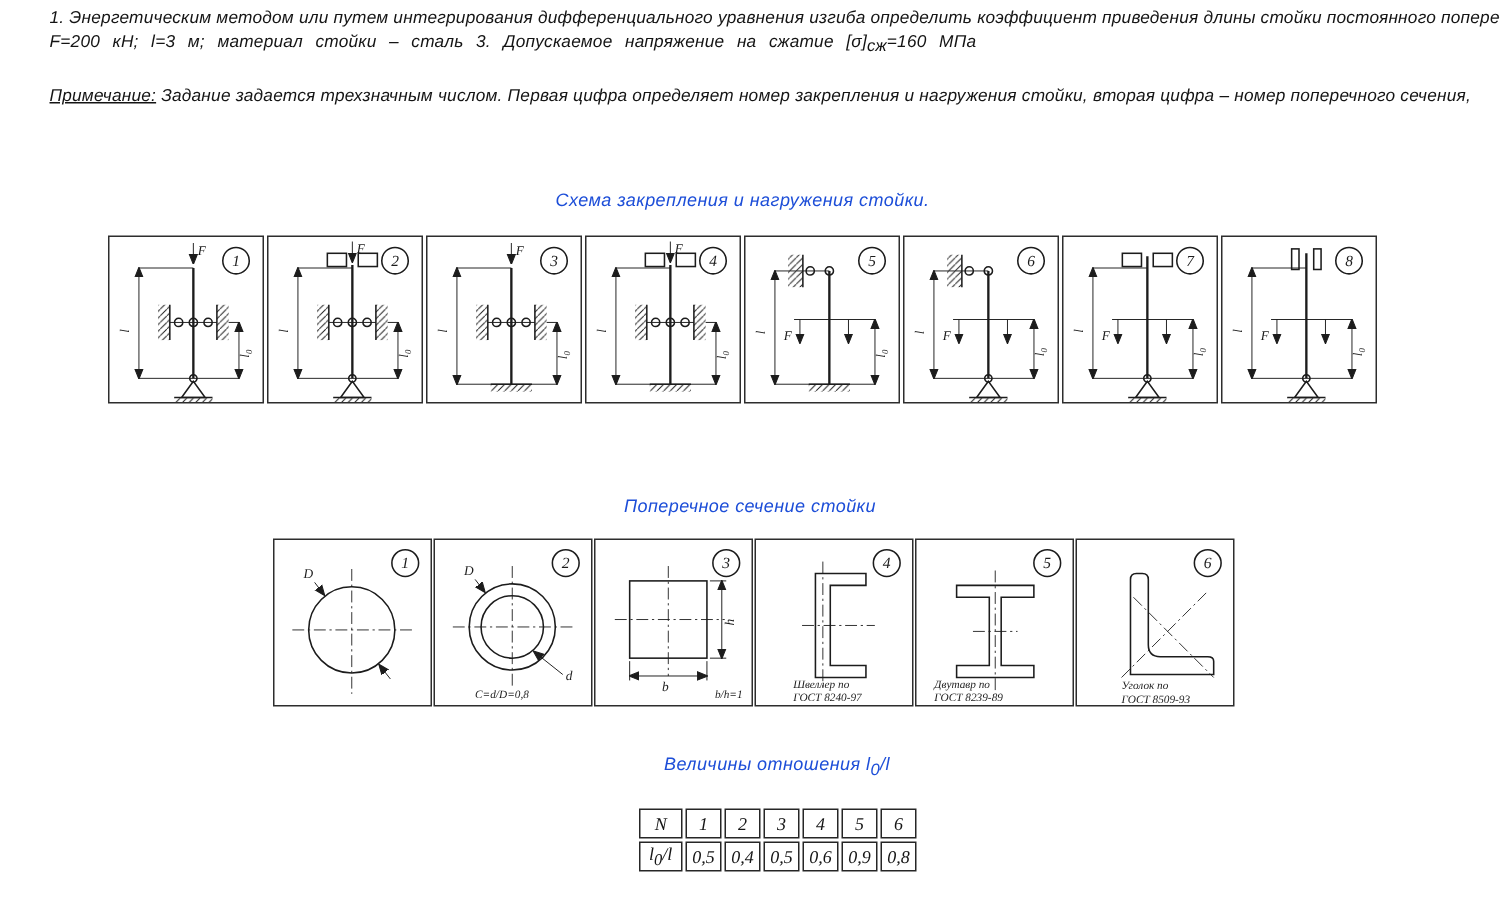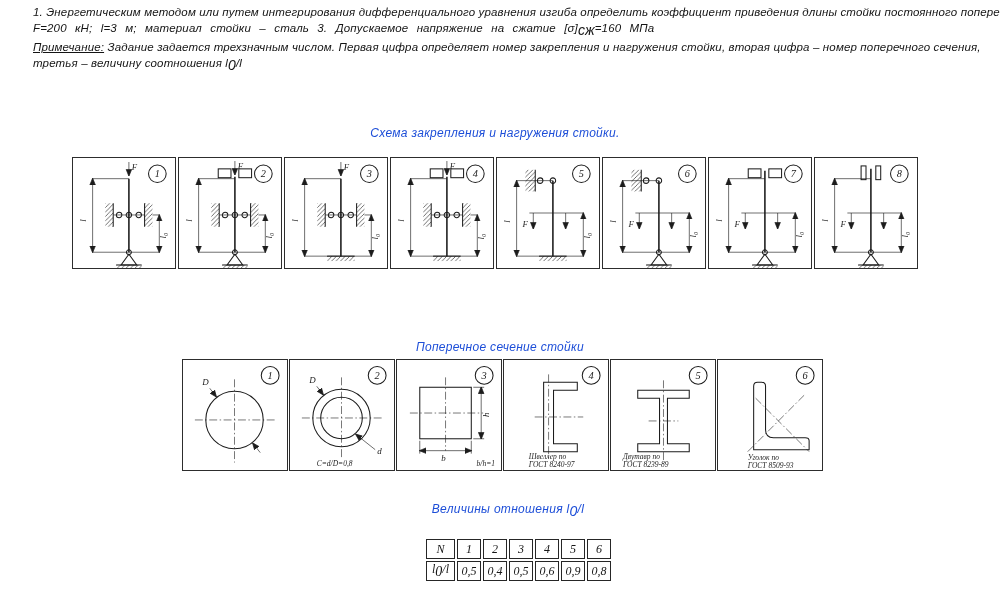--- a/index.html
+++ b/index.html
@@ -6,28 +6,28 @@
   body{
     width:1000px;height:604px;position:relative;background:#ffffff;
     font-family:"Liberation Sans",sans-serif;color:#161616;overflow:hidden;
   }
   .abs{position:absolute;}
   
   .textblock{left:33px;top:5px;width:960px;font-style:italic;font-size:11.5px;
     line-height:15.5px;letter-spacing:.15px;color:#141414;}
   .tline{white-space:nowrap;}
   .given{word-spacing:5px;}
-  .note{margin-top:2px;}
+  .note{margin-top:18px;}
   .note-label{text-decoration:underline;}
-  sub,.subtxt{font-size:14px;}
+  sub,.subtxt{font-size:11px;}
   
   .sec-title{font-style:italic;font-size:12px;letter-spacing:.3px;text-align:center;color:#1d4ed8;}
   .title-schemes{left:72px;top:126px;width:846px;}
-  .title-sections{left:182px;top:340px;width:636px;}
-  .title-ratios{left:282px;top:502px;width:452px;}
+  .title-sections{left:182px;top:330px;width:636px;}
+  .title-ratios{left:292px;top:502px;width:452px;}
   
   .row{display:flex;}
   .row-schemes{left:72px;top:157px;gap:2px;}
   .row-sections{left:182px;top:359px;gap:1px;}
   .cell{width:104px;height:112px;border:1px solid #2d2d2d;box-sizing:border-box;background:#fff;}
   .cell-sec{width:106px;height:112px;}
   .cell svg{width:100%;height:100%;display:block;}
   
   svg line,svg path,svg rect,svg circle{stroke:#1c1c1c;}
   .th{stroke-width:1.6;fill:none;}
@@ -98,21 +98,20 @@
       <circle class="md" cx="0" cy="0" r="2.8" fill="#fff"></circle>
     </g>
   </defs>
 </svg>
 
 <div class="abs textblock">
   <div class="tline">1.  Энергетическим методом или путем интегрирования дифференциального уравнения изгиба определить коэффициент приведения длины стойки постоянного поперечного</div>
   <div class="tline given"><span>F=200 кН;  l=3 м;  материал стойки – сталь 3.  Допускаемое напряжение на сжатие [σ]</span><sub>сж</sub><span>=160 МПа</span></div>
   <div class="note">
     <div class="tline"><span class="note-label">Примечание:</span><span> Задание задается трехзначным числом. Первая цифра определяет номер закрепления и нагружения стойки, вторая цифра – номер поперечного сечения,</span></div>
-    <div class="tline"><span>третья – величину соотношения l</span><sub>0</sub><span>/l</span></div>
   </div>
 </div>
 
 <div class="abs sec-title title-schemes">Схема закрепления и нагружения стойки.</div>
 
 <div class="abs row row-schemes">
 
   <div class="cell">
     <svg viewBox="0 0 104 110">
       <g>

